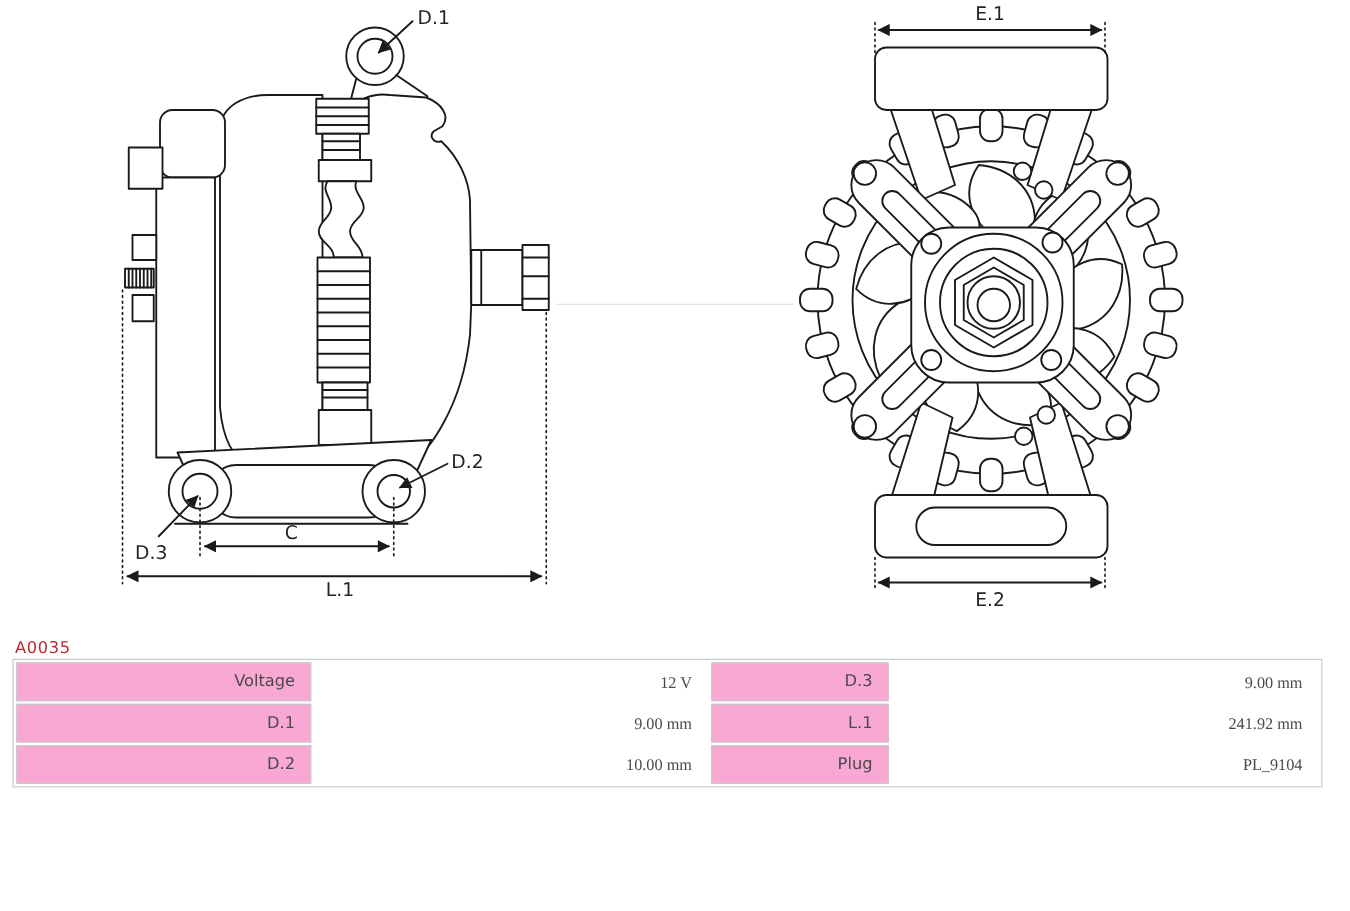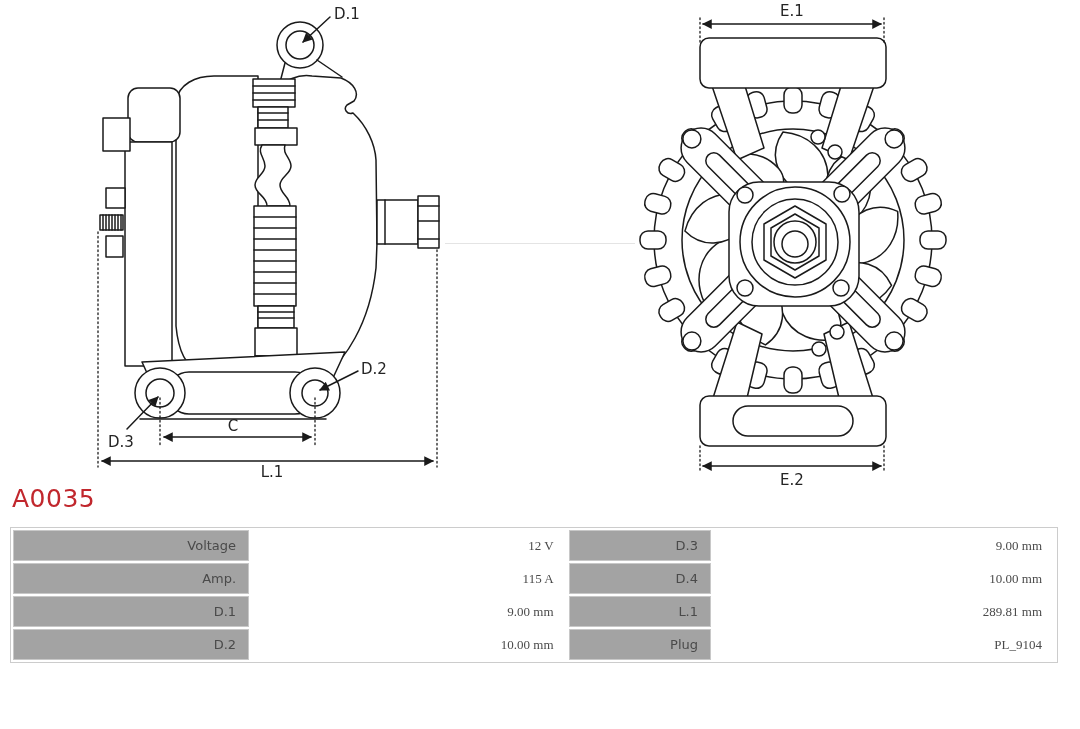--- a/index.html
+++ b/index.html
@@ -10,27 +10,27 @@
   #drawing *{stroke:#1a1a1a;stroke-width:1.5;fill:none;stroke-linejoin:round;stroke-linecap:round;}
   #drawing .f{fill:#ffffff;}
   #drawing .thin{stroke-width:1.1;}
   #drawing .dsh{stroke-dasharray:1.5 3;stroke-width:1.3;}
   #drawing text{stroke:none;fill:#242424;font-size:15px;font-family:"DejaVu Sans","Liberation Sans",sans-serif;}
   #drawing .mk{fill:#1a1a1a;stroke:none;}
   
   .watermark{position:absolute;left:445px;top:243px;width:190px;height:0;
              border-top:1px solid #d9d9d9;opacity:.7;}
   
-  .part-no{position:absolute;left:12px;top:484px;font-size:25px;color:#c1272d;letter-spacing:.5px;}
+  .part-no{position:absolute;left:12px;top:511px;font-size:13px;color:#c1272d;letter-spacing:.5px;}
   
   .spec{position:absolute;left:10px;top:527px;width:1048px;border:1px solid #cccccc;
         border-collapse:separate;border-spacing:2px;table-layout:fixed;}
   .spec td{height:29px;font-size:13px;color:#4a4a4a;text-align:right;
            padding:0 12px 0 4px;overflow:hidden;white-space:nowrap;}
-  .spec td.lab{background:#a3a3a3;border:1px solid #c8c8c8;}
+  .spec td.lab{background:#f9a8d4;border:1px solid #c8c8c8;}
   .spec td.val{background:#ffffff;border:1px solid #ffffff;font-family:Liberation Serif, serif;}
   .c1{width:232px}.c2{width:310px}.c3{width:140px}.c4{width:336px}
 </style>
 </head>
 <body>
 
 <div id="page">
 
   <svg id="drawing" width="1080" height="500" viewBox="0 0 1080 500">
     <defs>
@@ -241,30 +241,24 @@
         <col class="c4">
       </colgroup>
     <tbody>
       <tr>
         <td class="lab">Voltage</td>
         <td class="val">12 V</td>
         <td class="lab">D.3</td>
         <td class="val">9.00 mm</td>
       </tr>
       <tr>
-        <td class="lab">Amp.</td>
-        <td class="val">115 A</td>
-        <td class="lab">D.4</td>
-        <td class="val">10.00 mm</td>
-      </tr>
-      <tr>
         <td class="lab">D.1</td>
         <td class="val">9.00 mm</td>
         <td class="lab">L.1</td>
-        <td class="val">289.81 mm</td>
+        <td class="val">241.92 mm</td>
       </tr>
       <tr>
         <td class="lab">D.2</td>
         <td class="val">10.00 mm</td>
         <td class="lab">Plug</td>
         <td class="val">PL_9104</td>
       </tr>
     </tbody>
   </table>
 

